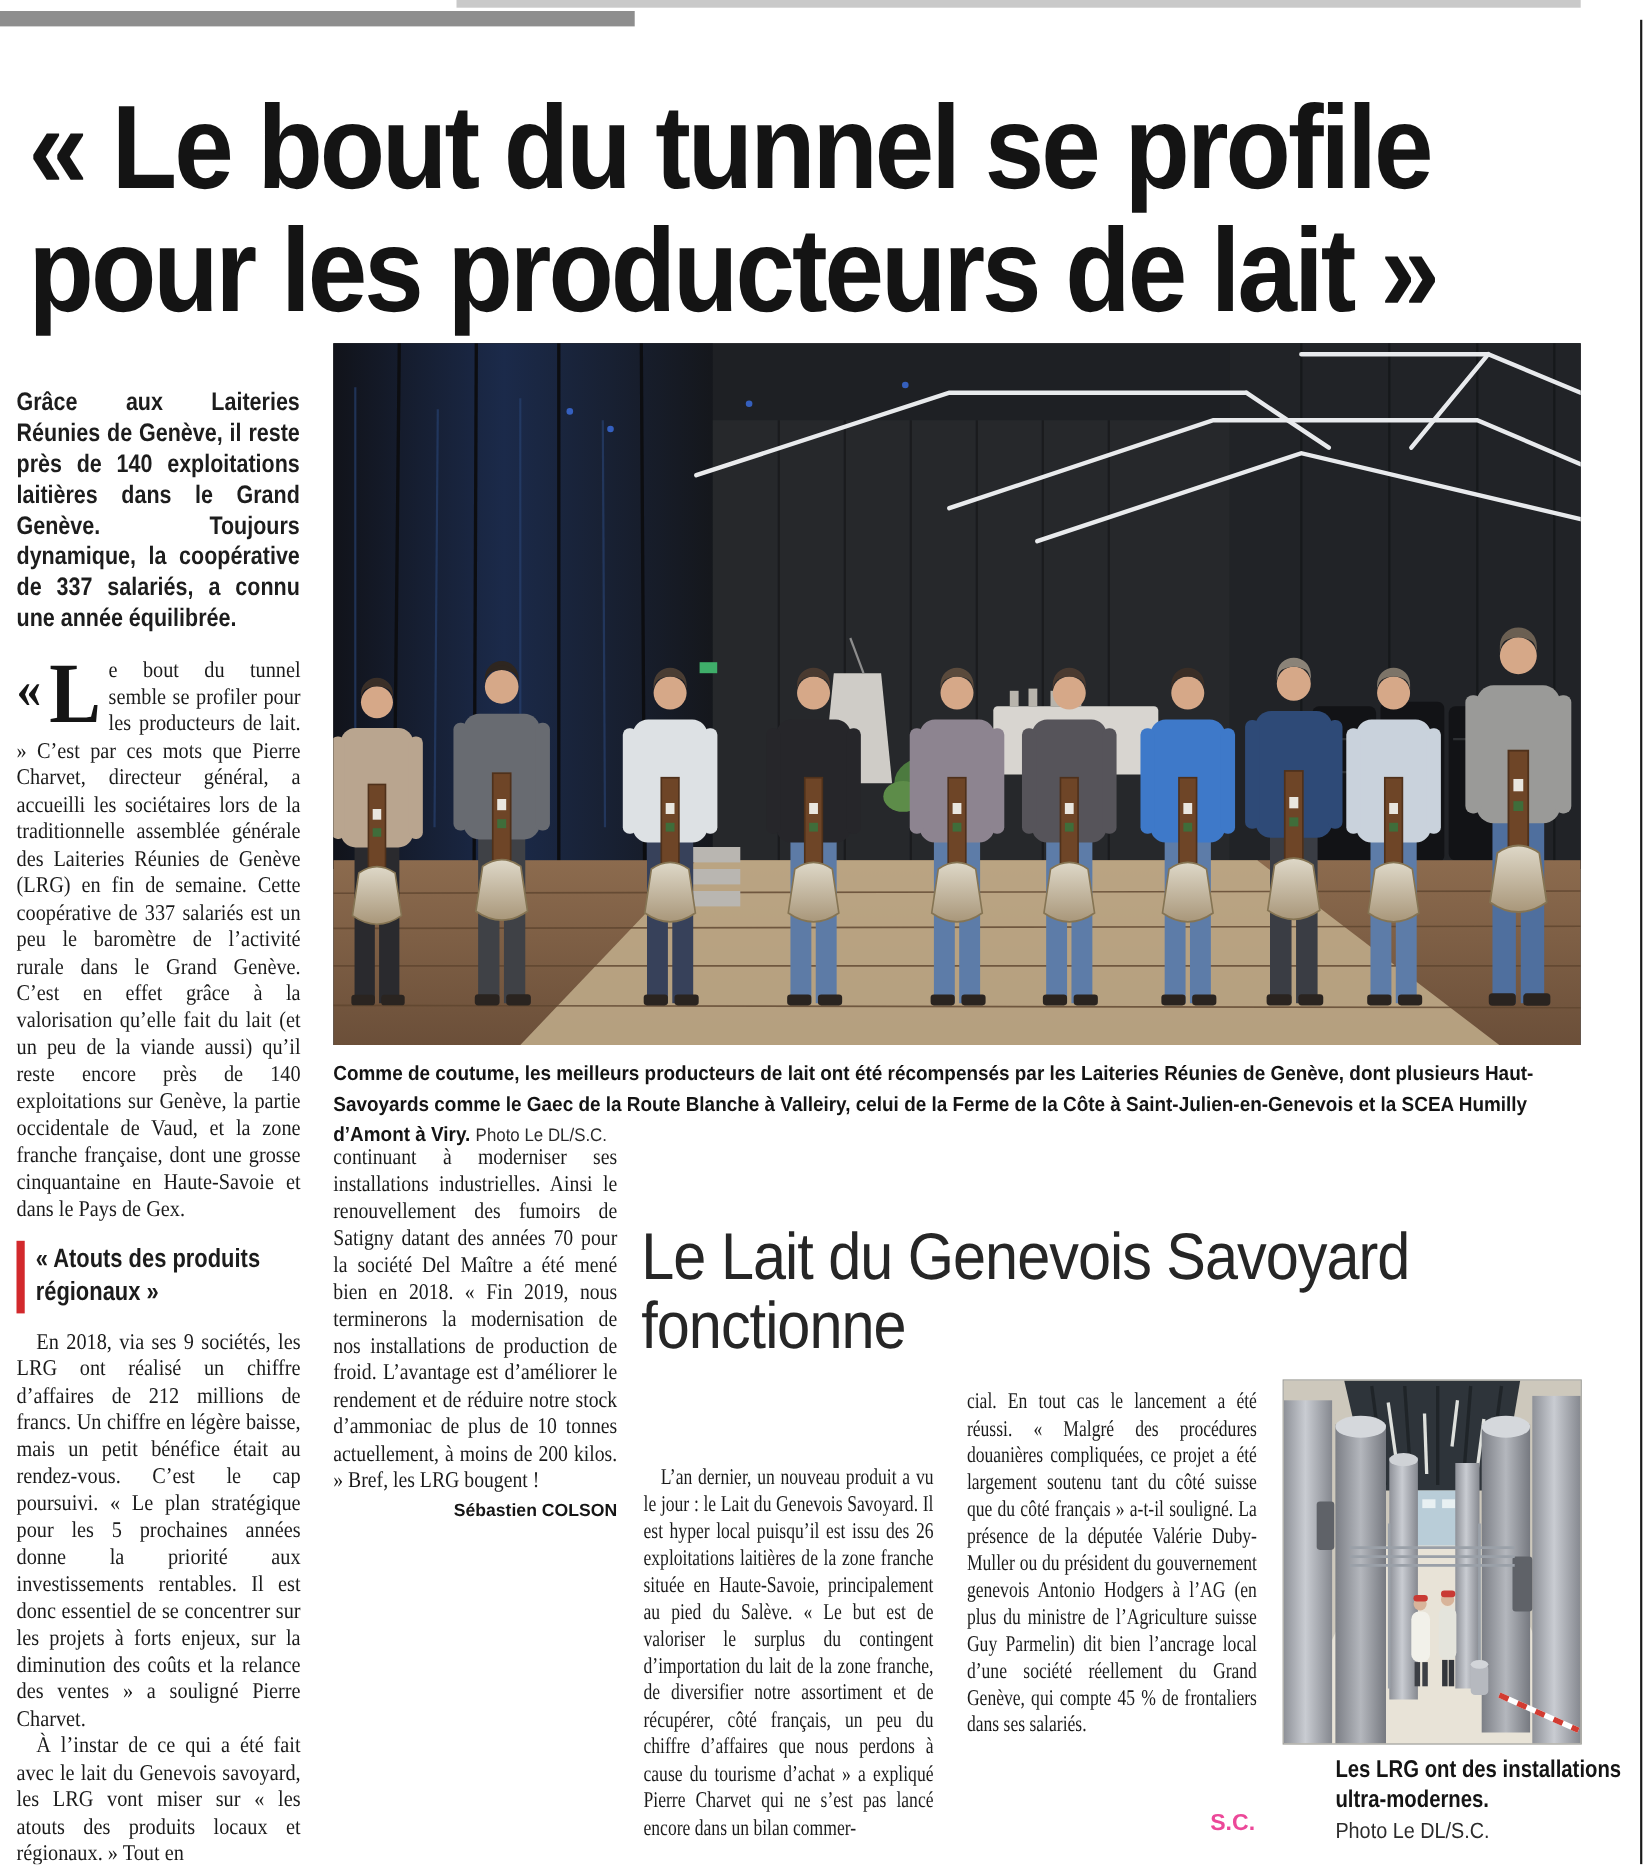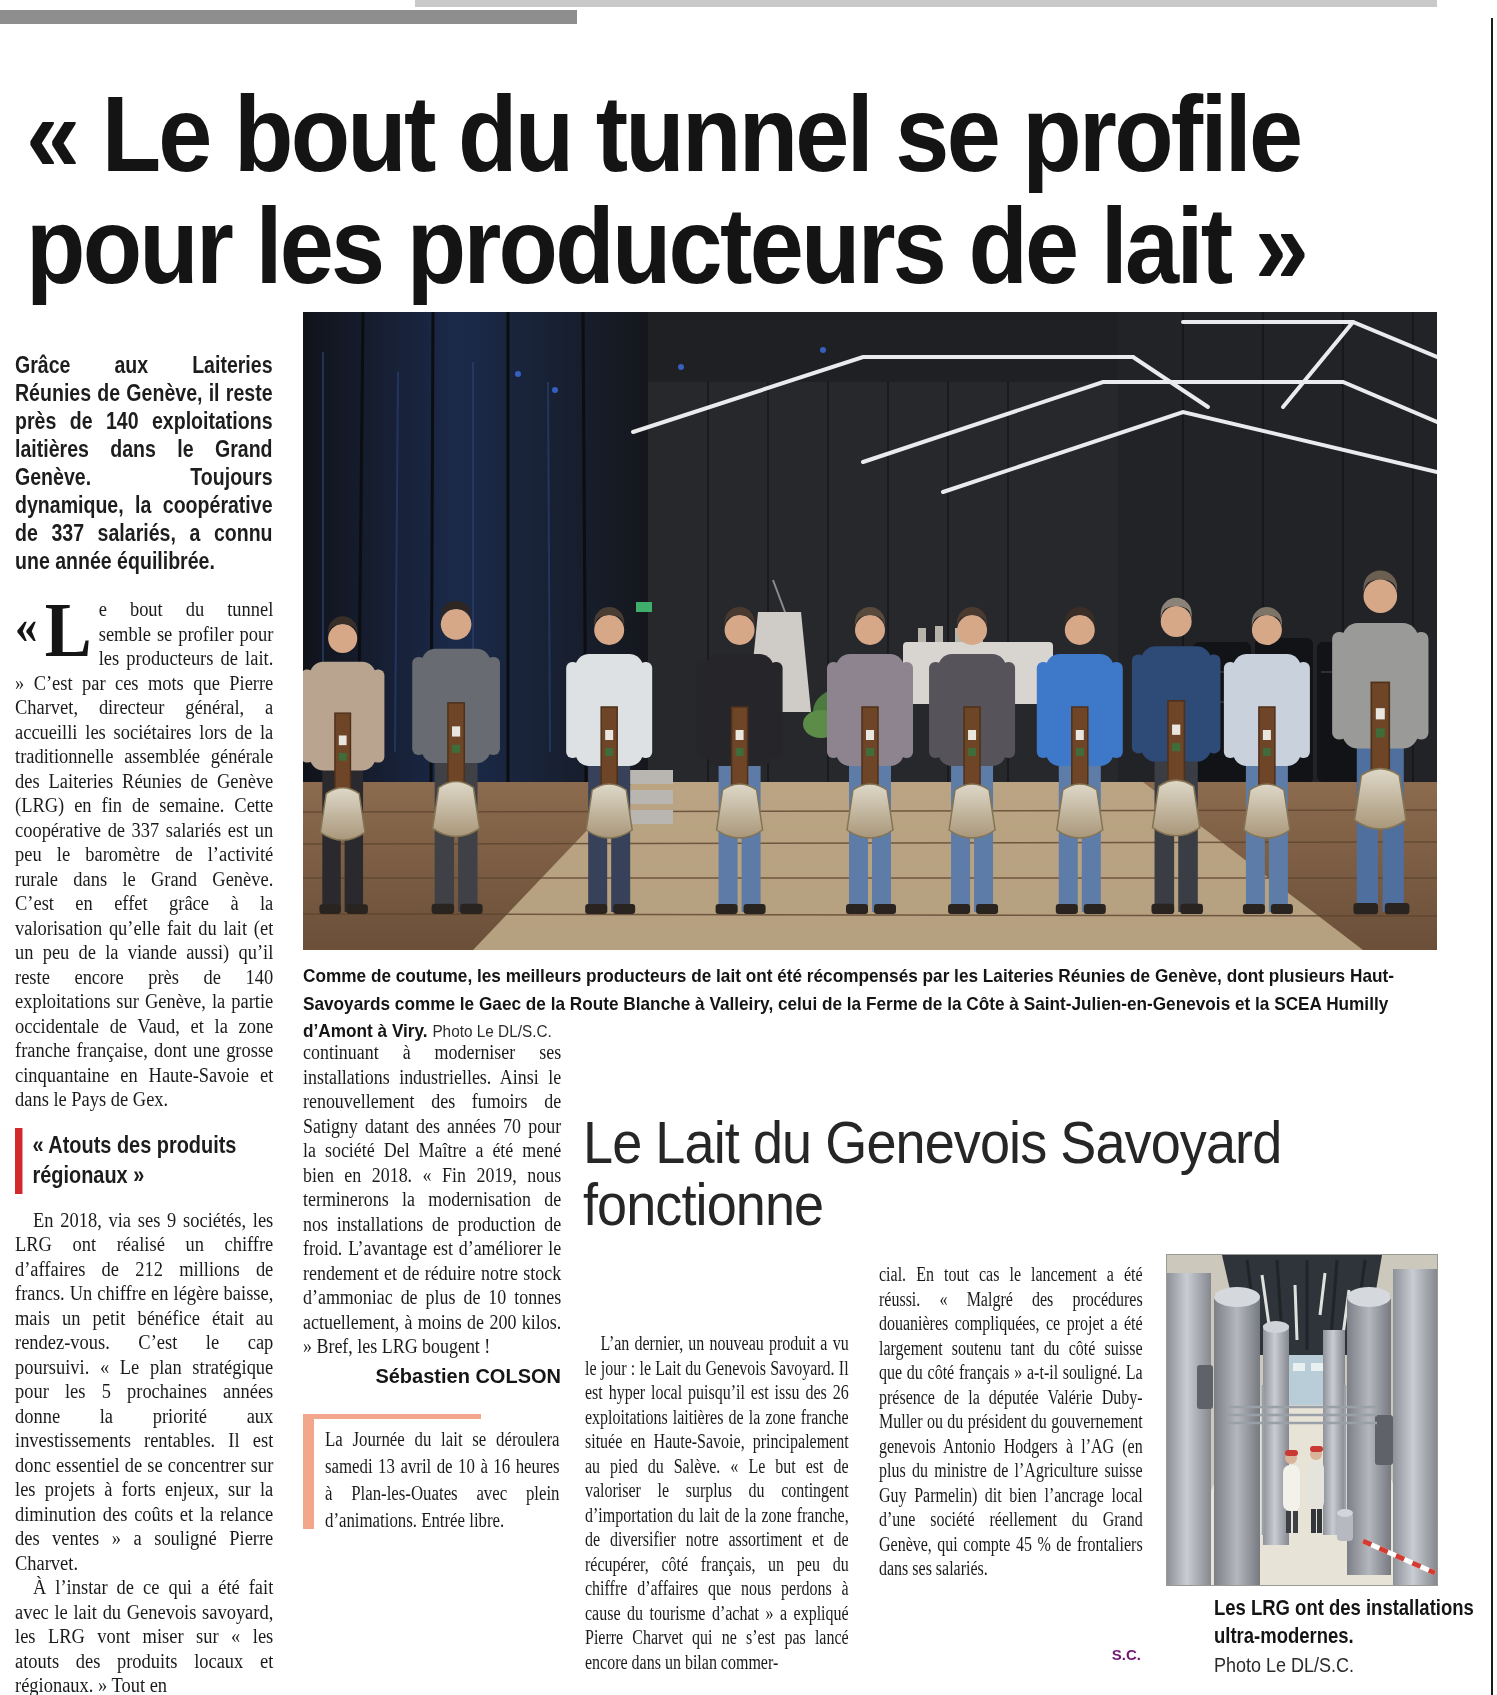--- a/index.html
+++ b/index.html
@@ -46,32 +46,32 @@
            width:280px;transform:scaleX(.83);transform-origin:0 0;}
 
   
   .main-photo{position:absolute;left:303px;top:312px;width:1134px;height:638px;background:#17181b;}
   .main-caption{position:absolute;left:303px;top:962px;width:1220px;
                 font-weight:bold;font-size:18.5px;line-height:27.5px;color:#141414;text-align:left;
                 transform:scaleX(.93);transform-origin:0 0;}
   .credit{font-weight:normal;font-size:16.5px;color:#2b2b2b;}
 
   
-  .byline{ text-align:right;font-weight:bold;font-size:20px;margin-top:6px;color:#151515;}
+  .byline{ text-align:right;font-weight:bold;font-size:16px;margin-top:6px;color:#151515;}
   .note-box{position:relative;margin-top:26px;padding:12px 0 0 22px;}
   .note-left{position:absolute;left:0;top:0;width:11px;height:96%;background:var(--box_border_peach);}
   .note-top{position:absolute;left:0;top:0;width:178px;height:5px;background:var(--box_border_peach);}
   .note-text{font-family:"Liberation Serif",serif;font-size:20.5px;line-height:27px;text-align:justify;
              width:286px;transform:scaleX(.82);transform-origin:0 0;color:#1b1b1b;}
 
   
   .headline2{position:absolute;left:583px;top:1112px;font-size:60px;line-height:62px;color:#262626;
              letter-spacing:-1px;white-space:nowrap;transform:scaleX(.9);transform-origin:0 0;font-weight:normal;}
   .byline2{position:absolute;left:879px;top:1646px;width:262px;text-align:right;
-           font-weight:bold;font-size:15px;color:#701a75;}
+           font-weight:bold;font-size:21px;color:#ec4899;}
 
   
   .side-photo{position:absolute;left:1167px;top:1255px;width:270px;height:330px;background:#cfcabe;
               outline:1px solid #9a9a94;}
   .side-caption{position:absolute;left:1214px;top:1594px;width:320px;}
   .side-caption .b{font-weight:bold;font-size:22px;line-height:28px;color:#141414;white-space:nowrap;
                    transform:scaleX(.84);transform-origin:0 0;}
   .side-caption .c{font-size:20px;line-height:26px;color:#2b2b2b;margin-top:2px;
                    transform:scaleX(.9);transform-origin:0 0;white-space:nowrap;}
 </style>
@@ -369,25 +369,20 @@
   </div>
 
   <div class="main-caption">
     <span>Comme de coutume, les meilleurs producteurs de lait ont été récompensés par les Laiteries Réunies de Genève, dont plusieurs Haut-Savoyards comme le Gaec de la Route Blanche à Valleiry, celui de la Ferme de la Côte à Saint-Julien-en-Genevois et la SCEA Humilly d’Amont à Viry.</span>
     <span class="credit">Photo Le DL/S.C.</span>
   </div>
 
   <div class="col" style="left:303px;top:1040px;width:258px;">
     <div class="serif w2">continuant à moderniser ses installations industrielles. Ainsi le renouvellement des fumoirs de Satigny datant des années 70 pour la société Del Maître a été mené bien en 2018. « Fin 2019, nous terminerons la modernisation de nos installations de production de froid. L’avantage est d’améliorer le rendement et de réduire notre stock d’ammoniac de plus de 10 tonnes actuellement, à moins de 200 kilos. » Bref, les LRG bougent !</div>
     <div class="byline">Sébastien COLSON</div>
-    <div class="note-box">
-      <div class="note-left"></div>
-      <div class="note-top"></div>
-      <div class="note-text">La Journée du lait se déroulera samedi 13 avril de 10 à 16 heures à Plan-les-Ouates avec plein d’animations. Entrée libre.</div>
-    </div>
   </div>
 
   <div class="headline2">
     <div>Le Lait du Genevois Savoyard</div>
     <div>fonctionne</div>
   </div>
 
   <div class="col" style="left:585px;top:1331px;width:264px;">
     <div class="serif w34 indent">L’an dernier, un nouveau produit a vu le jour : le Lait du Genevois Savoyard. Il est hyper local puisqu’il est issu des 26 exploitations laitières de la zone franche située en Haute-Savoie, principalement au pied du Salève. « Le but est de valoriser le surplus du contingent d’importation du lait de la zone franche, de diversifier notre assortiment et de récupérer, côté français, un peu du chiffre d’affaires que nous perdons à cause du tourisme d’achat » a expliqué Pierre Charvet qui ne s’est pas lancé encore dans un bilan commer-</div>
   </div>

